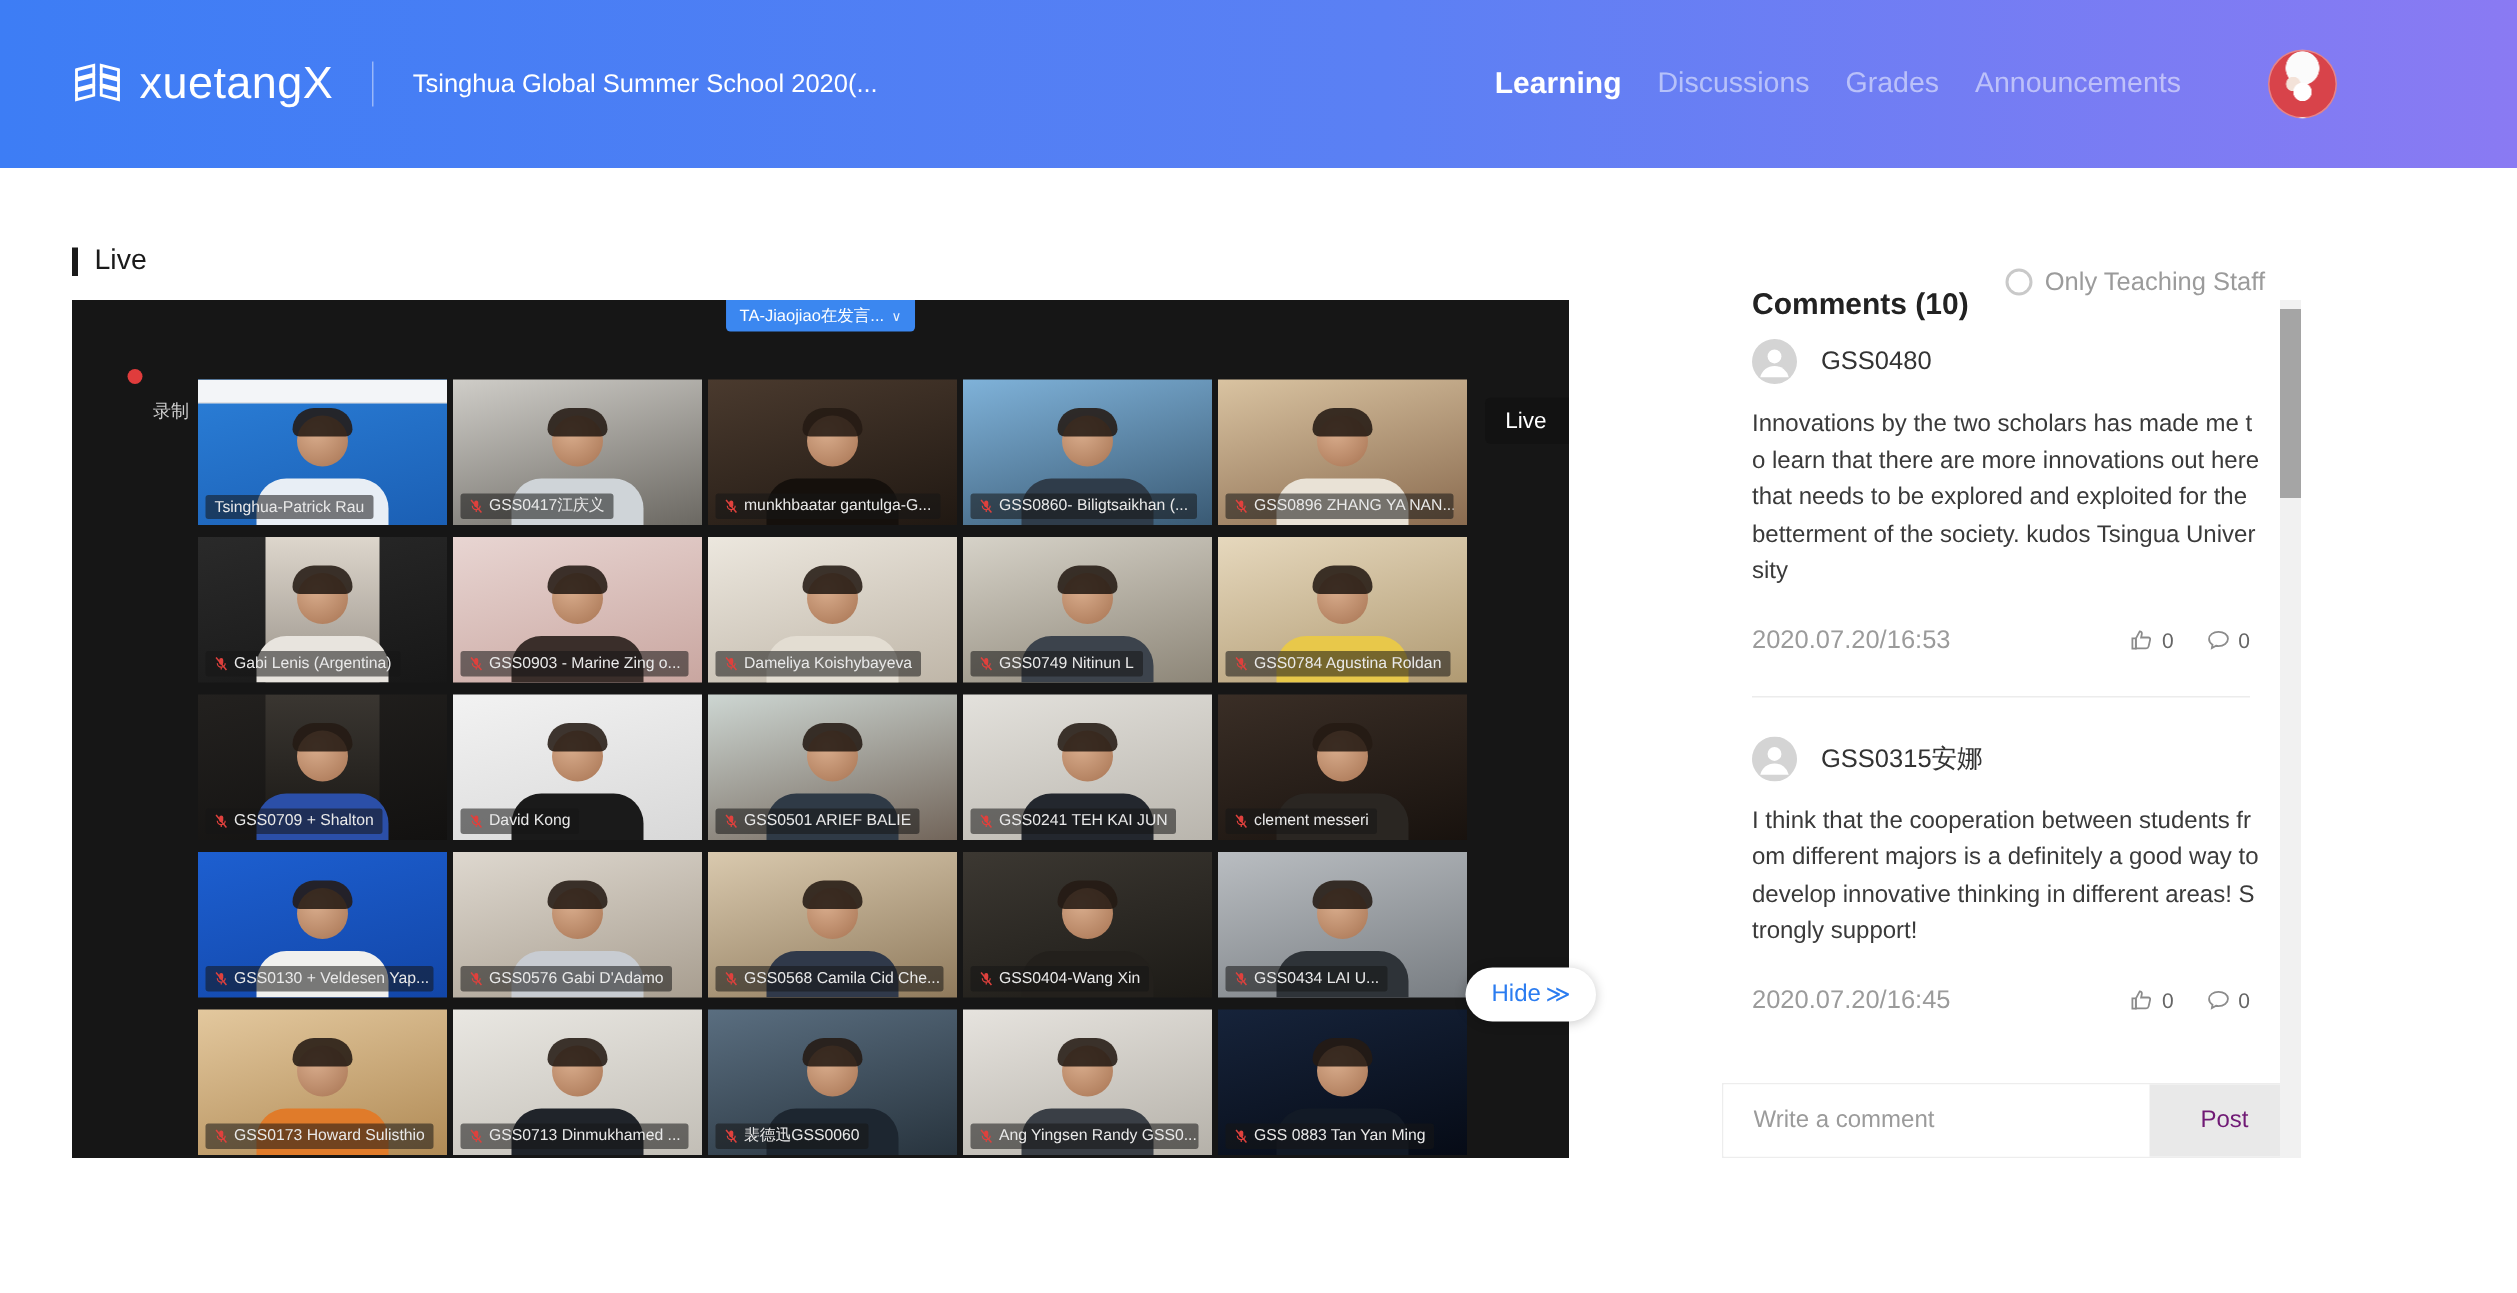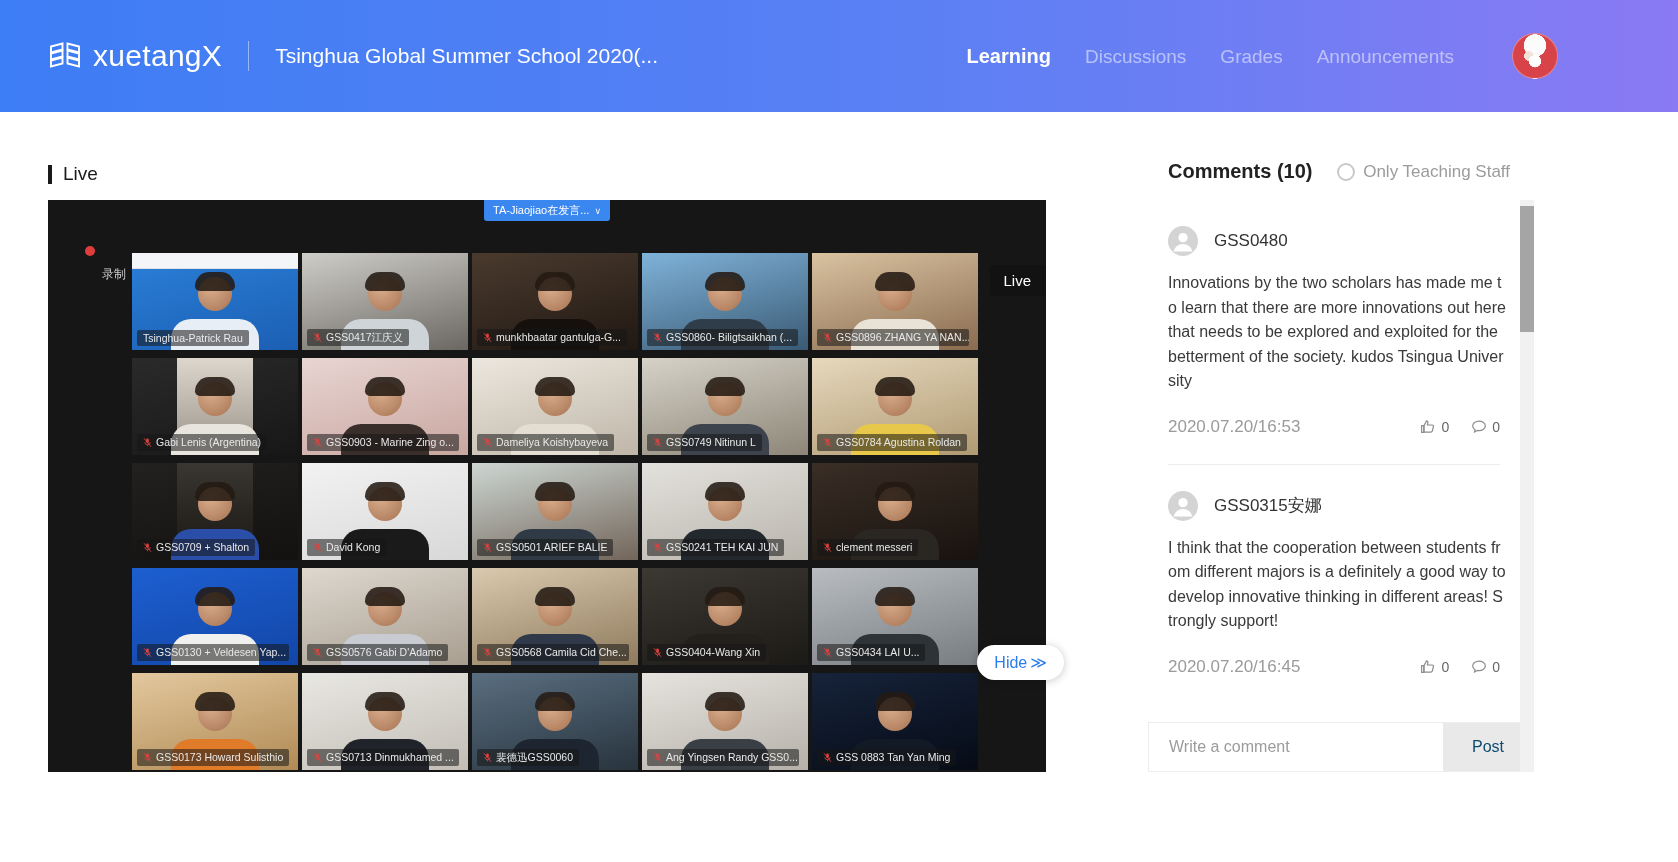--- a/index.html
+++ b/index.html
@@ -7,22 +7,22 @@
   body { font-family:"Liberation Sans", sans-serif; }
   .page { position:relative; width:1678px; height:862px; overflow:hidden; background:#fff; }
 
   
   .header { position:absolute; left:0; top:0; width:1678px; height:112px;
     display:flex; align-items:center; padding:0 120px 0 48px;
     background:linear-gradient(90deg,#3d7df5 0%,#5b80f4 55%,#8a7af3 100%); }
   .logo { display:flex; align-items:center; gap:11px; cursor:pointer; }
   .logo-text { font-size:30px; color:#fff; font-weight:500; letter-spacing:.3px; }
   .title-divider { width:1px; height:30px; background:rgba(255,255,255,.45); margin:0 26px; }
-  .course-title { font-size:21px; color:#fff; font-weight:500; flex:1; white-space:nowrap; overflow:hidden; }
-  .nav { display:flex; gap:34px; align-items:flex-end; margin-right:58px;margin-left:16px; }
+  .course-title { font-size:17px; color:#fff; font-weight:500; flex:1; white-space:nowrap; overflow:hidden; }
+  .nav { display:flex; gap:24px; align-items:flex-start; margin-right:58px;margin-left:16px; }
   .nav-item { font-size:19px; color:rgba(255,255,255,.52); cursor:pointer; white-space:nowrap; }
   .nav-item.active { color:#fff; font-size:20px; font-weight:700; }
   .avatar { width:46px; height:46px; border-radius:50%; flex:0 0 auto; cursor:pointer;
     background:
       radial-gradient(circle at 50% 62%, #ffffff 0 17%, rgba(255,255,255,0) 18%),
       radial-gradient(circle at 36% 50%, #f3e2d8 0 13%, rgba(255,255,255,0) 14%),
       radial-gradient(circle at 50% 26%, #fbfbfb 0 28%, rgba(255,255,255,0) 29%),
       #d8434a;
     border:1px solid rgba(255,255,255,.35); }
 
@@ -61,21 +61,21 @@
   .name-tag { position:absolute; left:5px; bottom:4px; max-width:152px;
     display:flex; align-items:center; gap:4px; background:rgba(22,22,22,.55);
     color:#e9e9e9; font-size:10.5px; line-height:1; padding:3px 6px; border-radius:2px;
     white-space:nowrap; overflow:hidden; }
   .name-tag svg { flex:0 0 auto; }
 
   
   .panel { position:absolute; left:1148px; top:140px; width:386px; height:632px; }
   .panel-head { position:absolute; left:20px; right:24px; top:20px;
     display:flex; align-items:center; justify-content:space-between; }
-  .panel-title { font-size:20px; color:#222; font-weight:700; }
+  .panel-title { font-size:20px; color:#222; font-weight:700;margin-top:32px; }
   .filter { display:flex; align-items:center; gap:8px; cursor:pointer; }
   .radio { width:18px; height:18px; border-radius:50%; border:2px solid #c9c9c9; background:#fff; }
   .filter-label { font-size:17px; color:#9b9b9b; }
 
   .comment-list { position:absolute; left:0; top:60px; width:372px; height:522px;
     overflow:hidden; padding:0 20px; }
   .comment { padding-top:26px; }
   .comment-head { display:flex; align-items:center; gap:16px; }
   .c-avatar { width:30px; height:30px; flex:0 0 auto; }
   .c-user { font-size:17px; color:#333; }
@@ -85,21 +85,21 @@
   .c-date { font-size:17px; color:#9b9b9b; flex:1; }
   .c-act { display:flex; align-items:center; gap:5px; margin-left:22px; cursor:pointer; }
   .c-act .cnt { font-size:14px; color:#666; }
   .comment.divided { border-bottom:1px solid #ececec; padding-bottom:27px; }
 
   .input-bar { position:absolute; left:0; top:582px; width:386px; height:50px;
     display:flex; background:#fff; border:1px solid #ededed; }
   .comment-input { flex:1; border:none; outline:none; padding:0 20px; font-size:16px;
     font-family:inherit; color:#333; background:#fff; }
   .comment-input::placeholder { color:#9b9b9b; }
-  .post-btn { width:90px; border:none; background:#e9e9e9; color:#0c4a6e; font-size:16px;
+  .post-btn { width:100px; border:none; background:#e9e9e9; color:#701a75; font-size:16px;
     font-family:inherit; cursor:pointer; }
 
   .scrollbar { position:absolute; left:1520px; top:200px; width:14px; height:572px; background:#f1f1f1; }
   .scroll-thumb { position:absolute; left:0; top:6px; width:14px; height:126px; background:#a5a5a5; cursor:grab; }
 </style>
 </head>
 <body>
 
 <div class="page">
 

